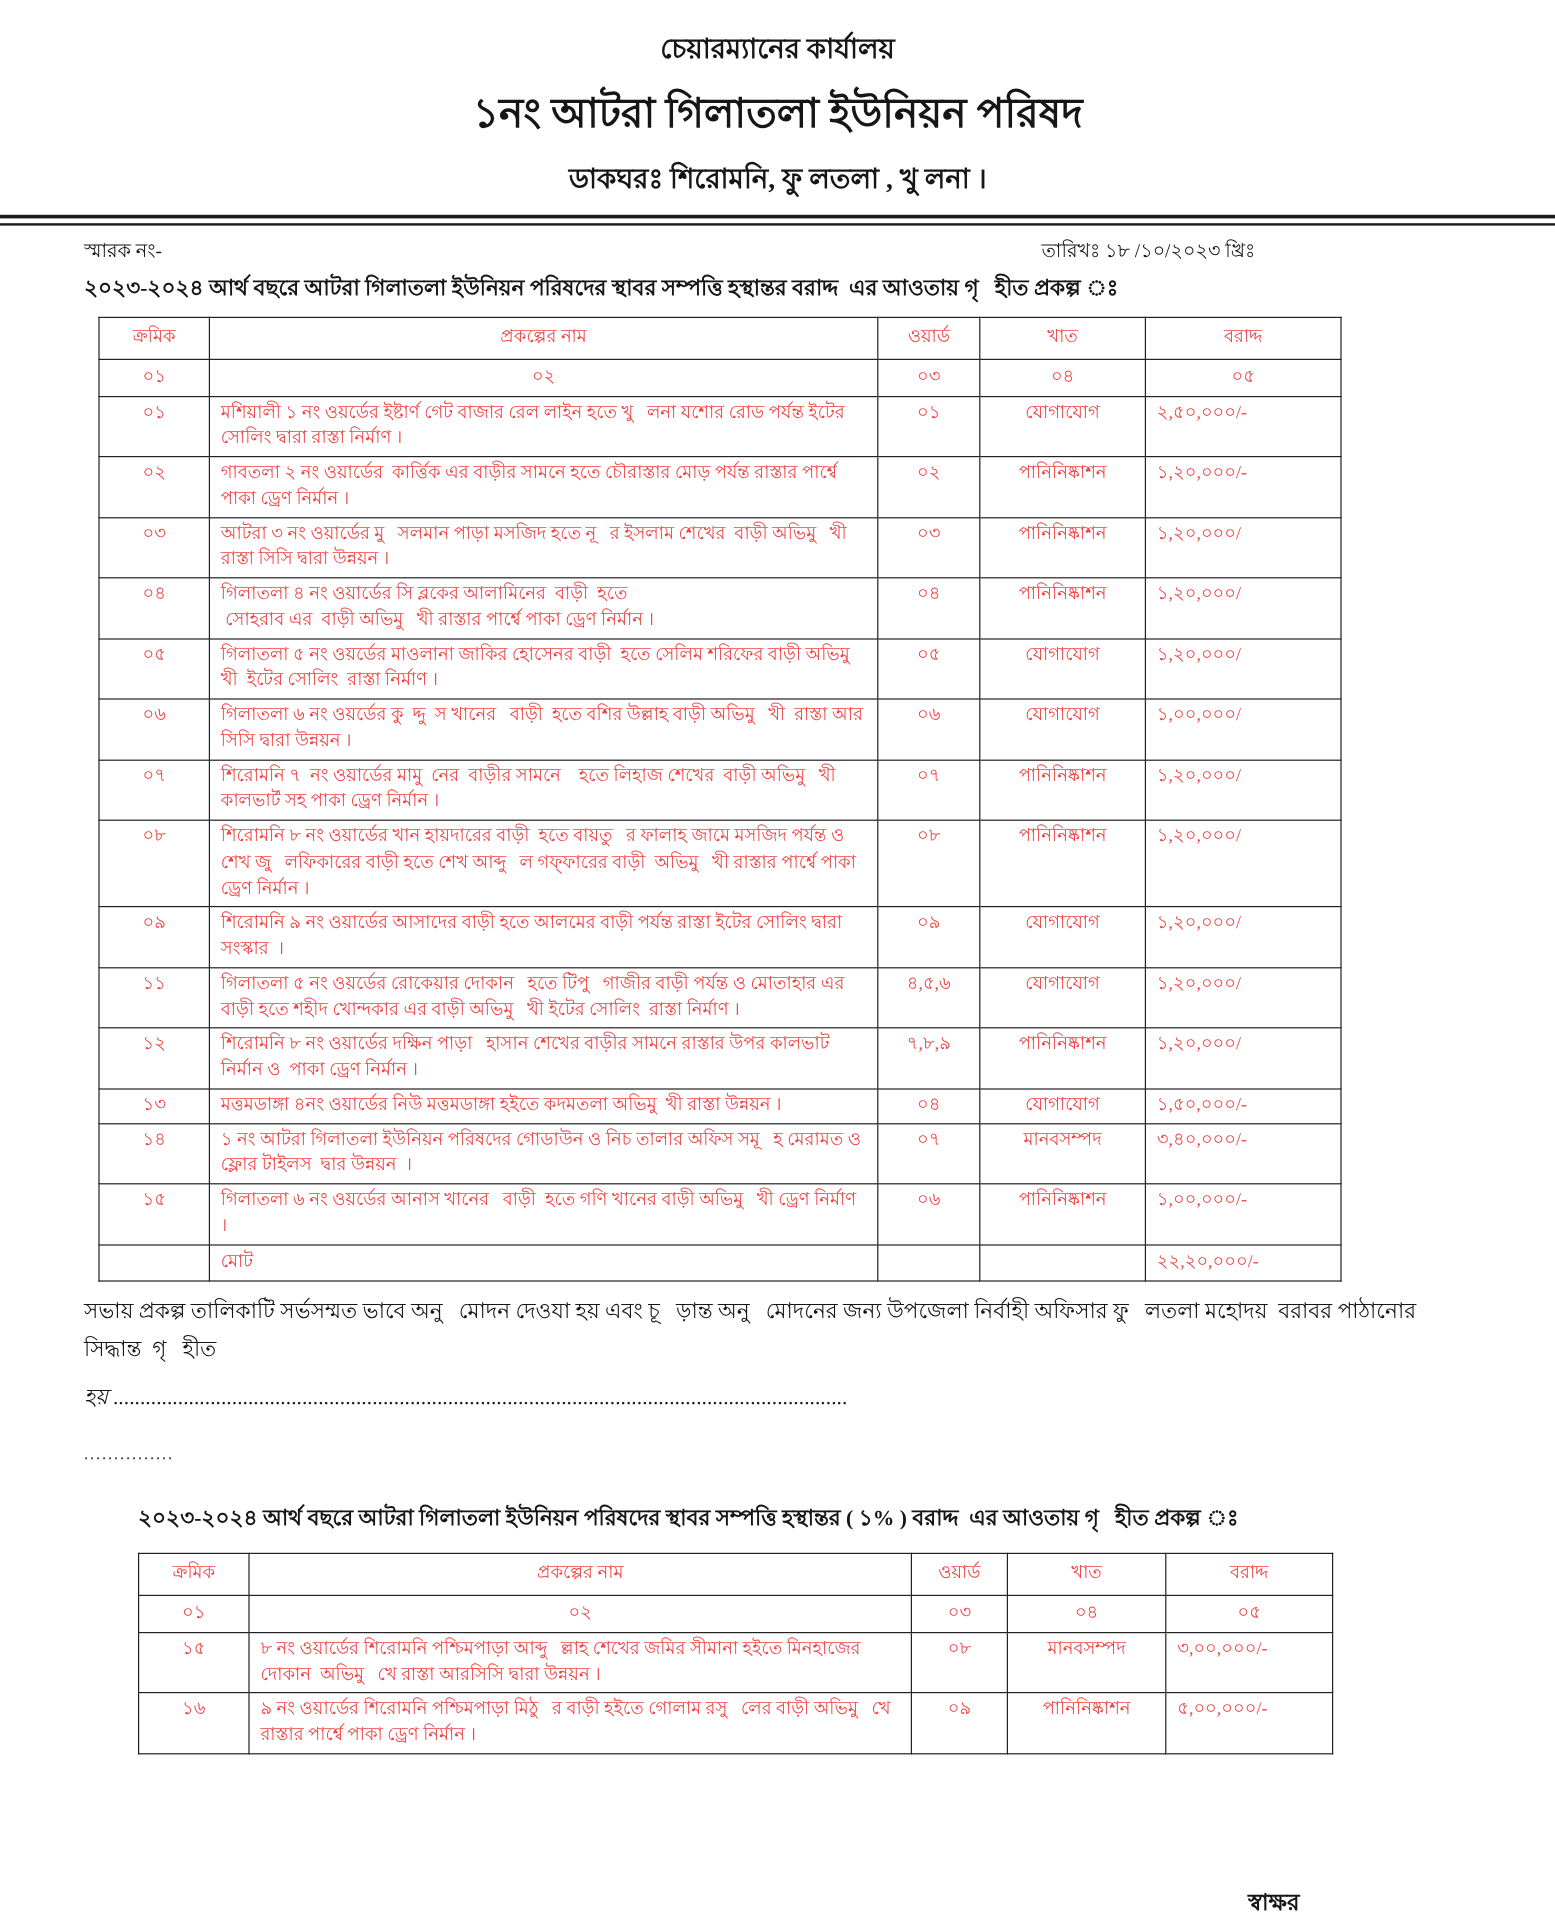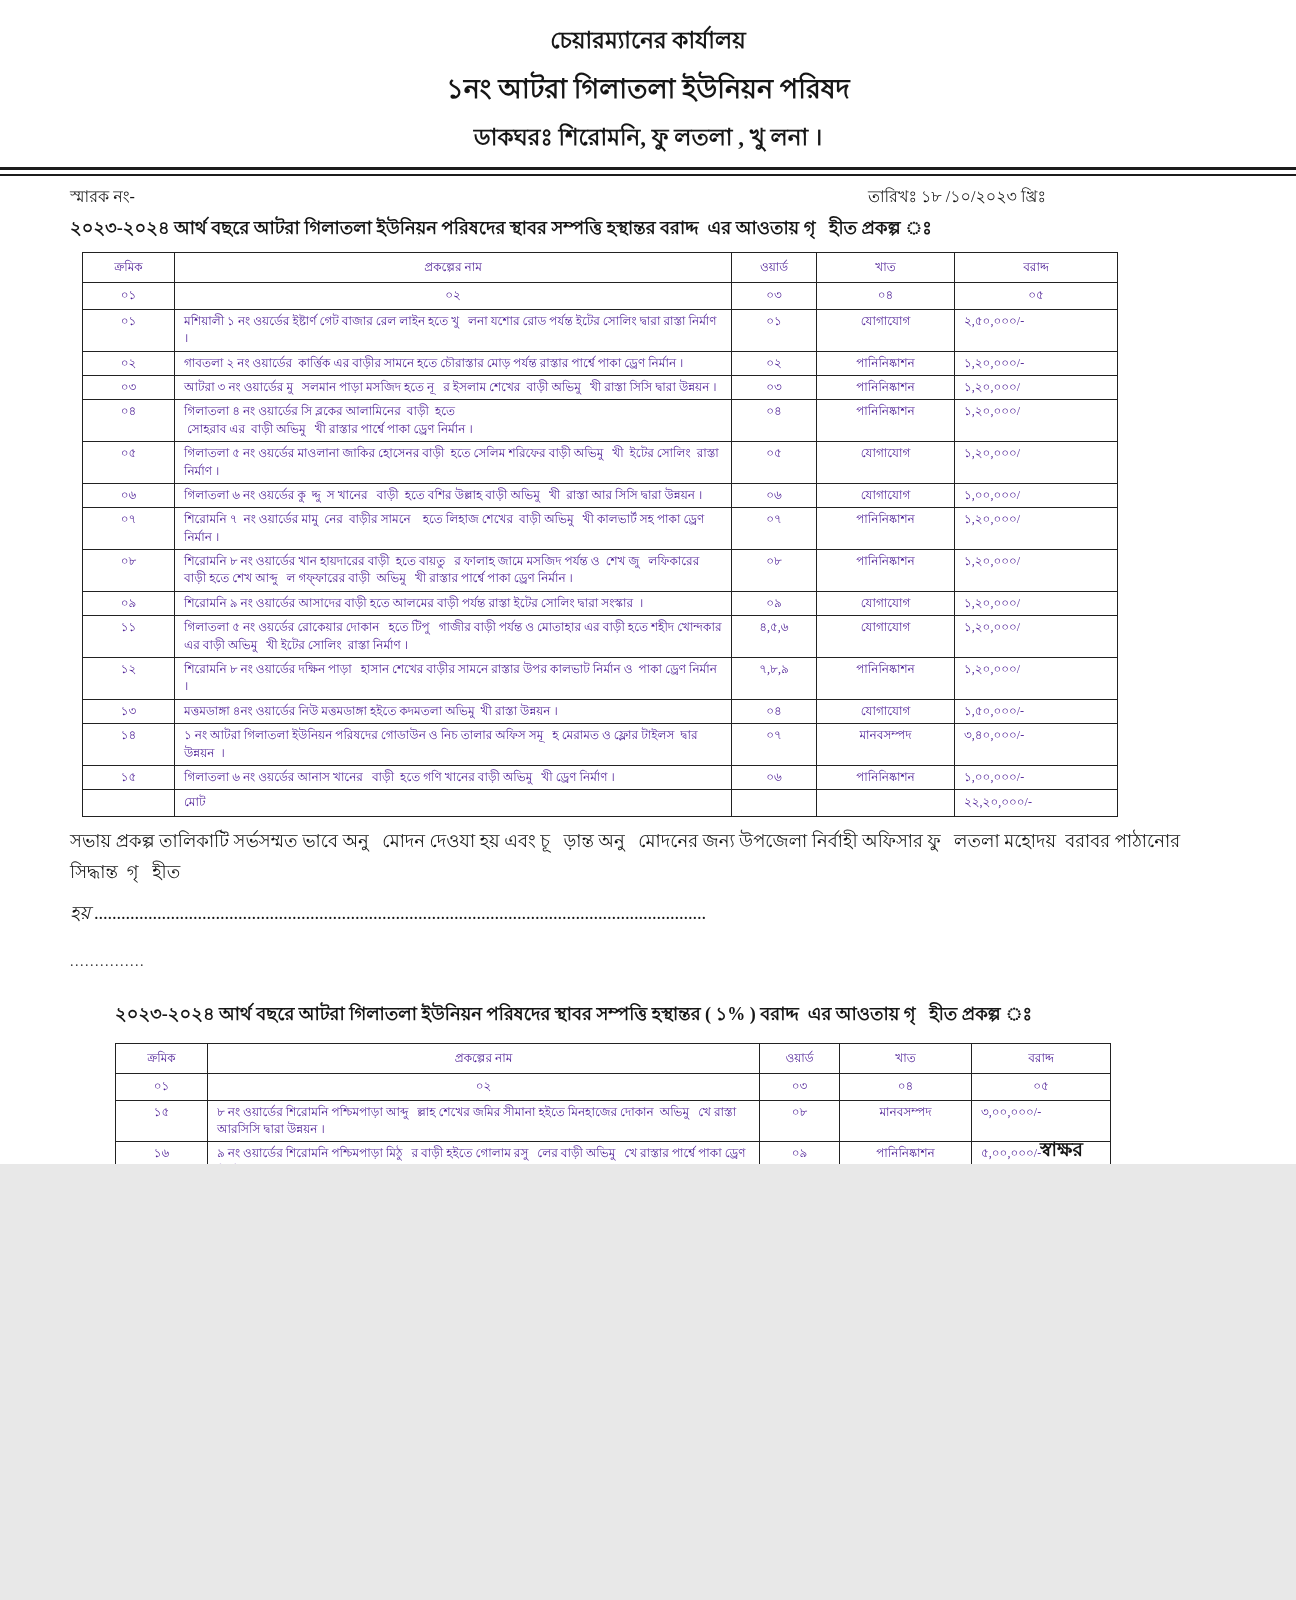--- a/index.html
+++ b/index.html
@@ -1,31 +1,31 @@
 <!DOCTYPE html>
 <html lang="bn"><head>
 <meta charset="utf-8">
 <style>
   html,body{margin:0;padding:0;background:#e8e8e8;}
   .page{
-    width:1296px;height:1164px;margin:0 auto;background:#ffffff;color:#161616;
+    width:1296px;height:1600px;margin:0 auto;background:#ffffff;color:#161616;
     font-family:"Liberation Serif","DejaVu Serif",serif;
     position:relative;overflow:hidden;
   }
   .inner{padding:0 70px;}
   .letterhead{text-align:center;padding-top:22px;font-weight:bold;}
   .lh1{font-size:23px;}
-  .lh2{font-size:27px;margin-top:7px;}
+  .lh2{font-size:34px;margin-top:7px;}
   .lh3{font-size:23px;margin-top:6px;}
   .double-rule{margin-top:9px;border-top:3px solid #1c1c1c;border-bottom:2px solid #1c1c1c;height:4px;}
   .memo-row{display:flex;margin-top:8px;font-size:16px;}
   .memo-date{margin-left:auto;margin-right:180px;}
   .sec-title{font-weight:bold;font-size:18px;margin-top:3px;white-space:pre-wrap;}
   .sec-title2{margin-left:45px;margin-top:30px;}
-  table{border-collapse:collapse;font-size:12px;line-height:1.45;color:#4c1d95;table-layout:fixed;}
+  table{border-collapse:collapse;font-size:15px;line-height:1.45;color:#ef4444;table-layout:fixed;}
   table,td{border:1.6px solid #222;}
   td{padding:3px 9px;vertical-align:top;white-space:pre-wrap;overflow:hidden;}
   .t1{margin:7px 0 0 12px;width:1035px;}
   .t2{margin:12px 0 0 45px;width:995px;}
   .th-row td{padding:6px 4px;text-align:center;vertical-align:middle;}
   .num-row td{padding:4px 4px;text-align:center;}
   .c-center{text-align:center;}
   td.amount{}
   .total-row td{padding:4px 9px;font-family:Liberation Serif, serif;}
   .note{font-size:18px;line-height:1.75;margin-top:9px;white-space:pre-wrap;}

